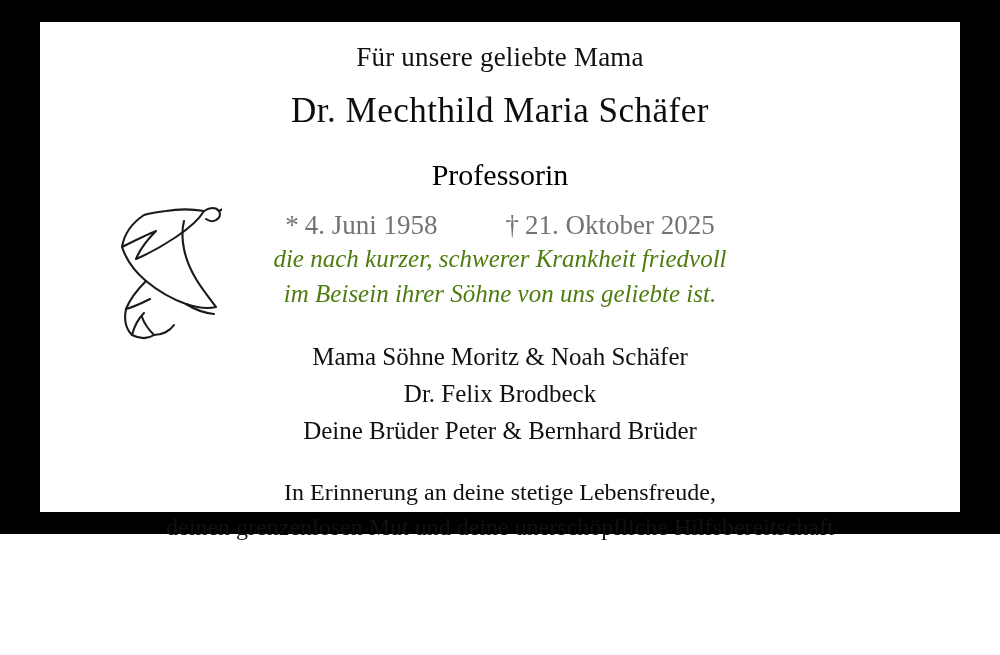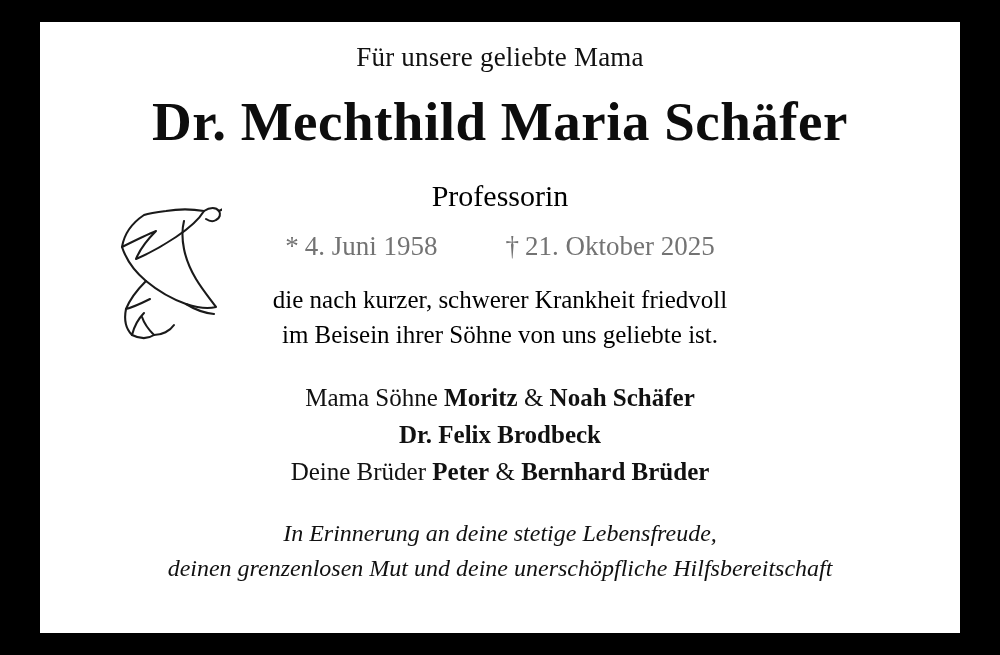--- a/index.html
+++ b/index.html
@@ -10,21 +10,21 @@
   body {
     width: 1000px;
     height: 655px;
     font-family: "Liberation Serif", serif;
     overflow: hidden;
   }
   .obituary {
     position: relative;
     box-sizing: border-box;
     width: 1000px;
-    height: 655px;
+    height: 534px;
     background: #000000;
     padding: 22px 40px;
   }
   .inner {
     position: relative;
     box-sizing: border-box;
     width: 100%;
     height: 100%;
     background: #ffffff;
     display: flex;
@@ -32,22 +32,22 @@
     align-items: center;
     padding-top: 16px;
   }
   .dedication {
     font-size: 27px;
     color: #111111;
     letter-spacing: 0.2px;
     margin-top: 4px;
   }
   .name {
-    font-size: 55px;
-    font-weight: bold;
+    font-size: 35px;
+    font-weight: normal;
     color: #0d0d0d;
     letter-spacing: 0.5px;
     line-height: 1.05;
     margin-top: 20px;
     white-space: nowrap;
   }
   .title {
     font-size: 30px;
     color: #000000;
     margin-top: 28px;
@@ -58,39 +58,38 @@
     margin-top: 18px;
     display: flex;
     gap: 68px;
     align-items: baseline;
   }
   .dates .sym {
     margin-right: 6px;
   }
   .body-text {
     font-size: 25px;
-    color: #000000;
+    color: #4d7c0f;
     text-align: center;
     line-height: 1.42;
-    margin-top: 20px;
+    font-style: italic;
   }
   .mourn-block {
     margin-top: 26px;
     text-align: center;
     font-size: 25px;
     color: #111111;
     line-height: 1.48;
   }
   .mourn-block .bold {
-    font-weight: bold;
+    font-weight: normal;
   }
   .closing {
     margin-top: 26px;
     text-align: center;
-    font-style: italic;
     font-size: 24px;
     color: #111111;
     line-height: 1.45;
   }
   .dove {
     position: absolute;
     left: 42px;
     top: 155px;
     width: 140px;
     height: 175px;

